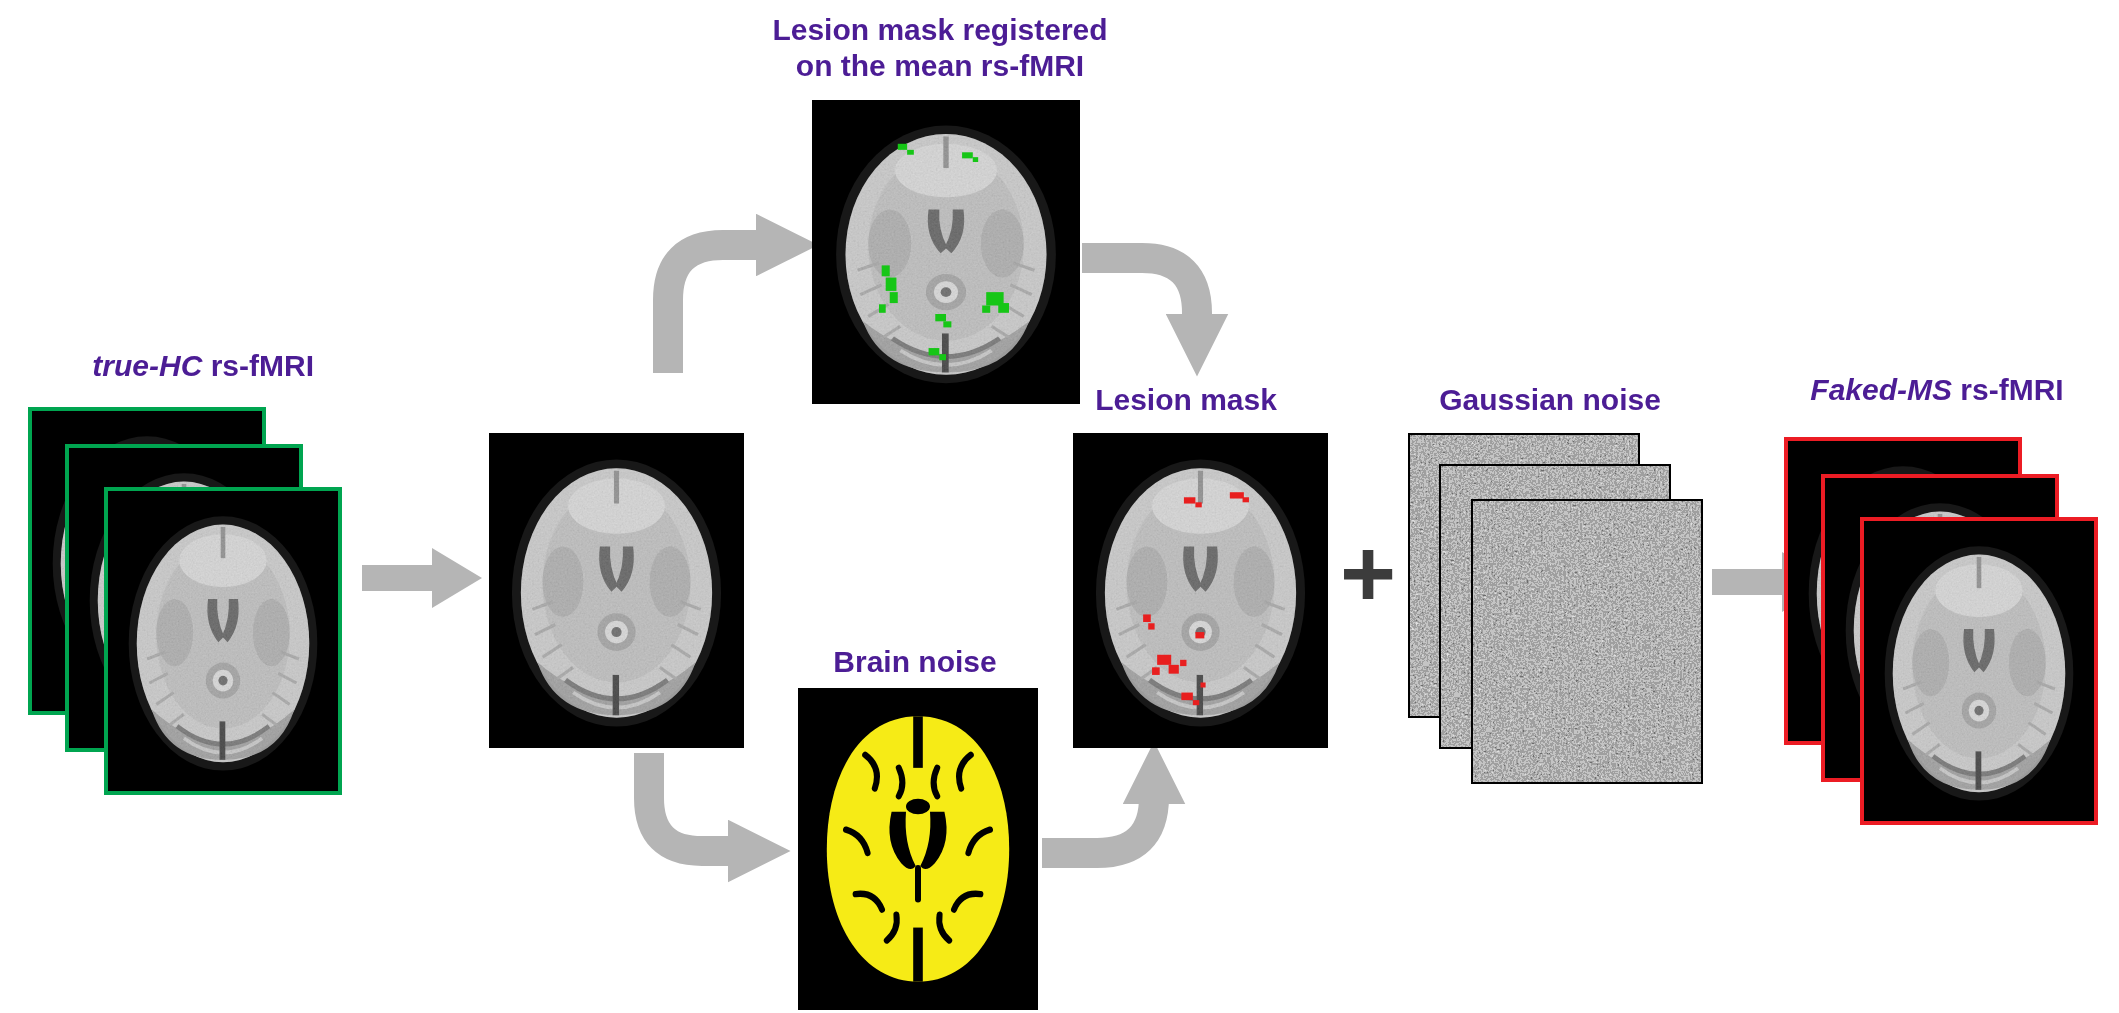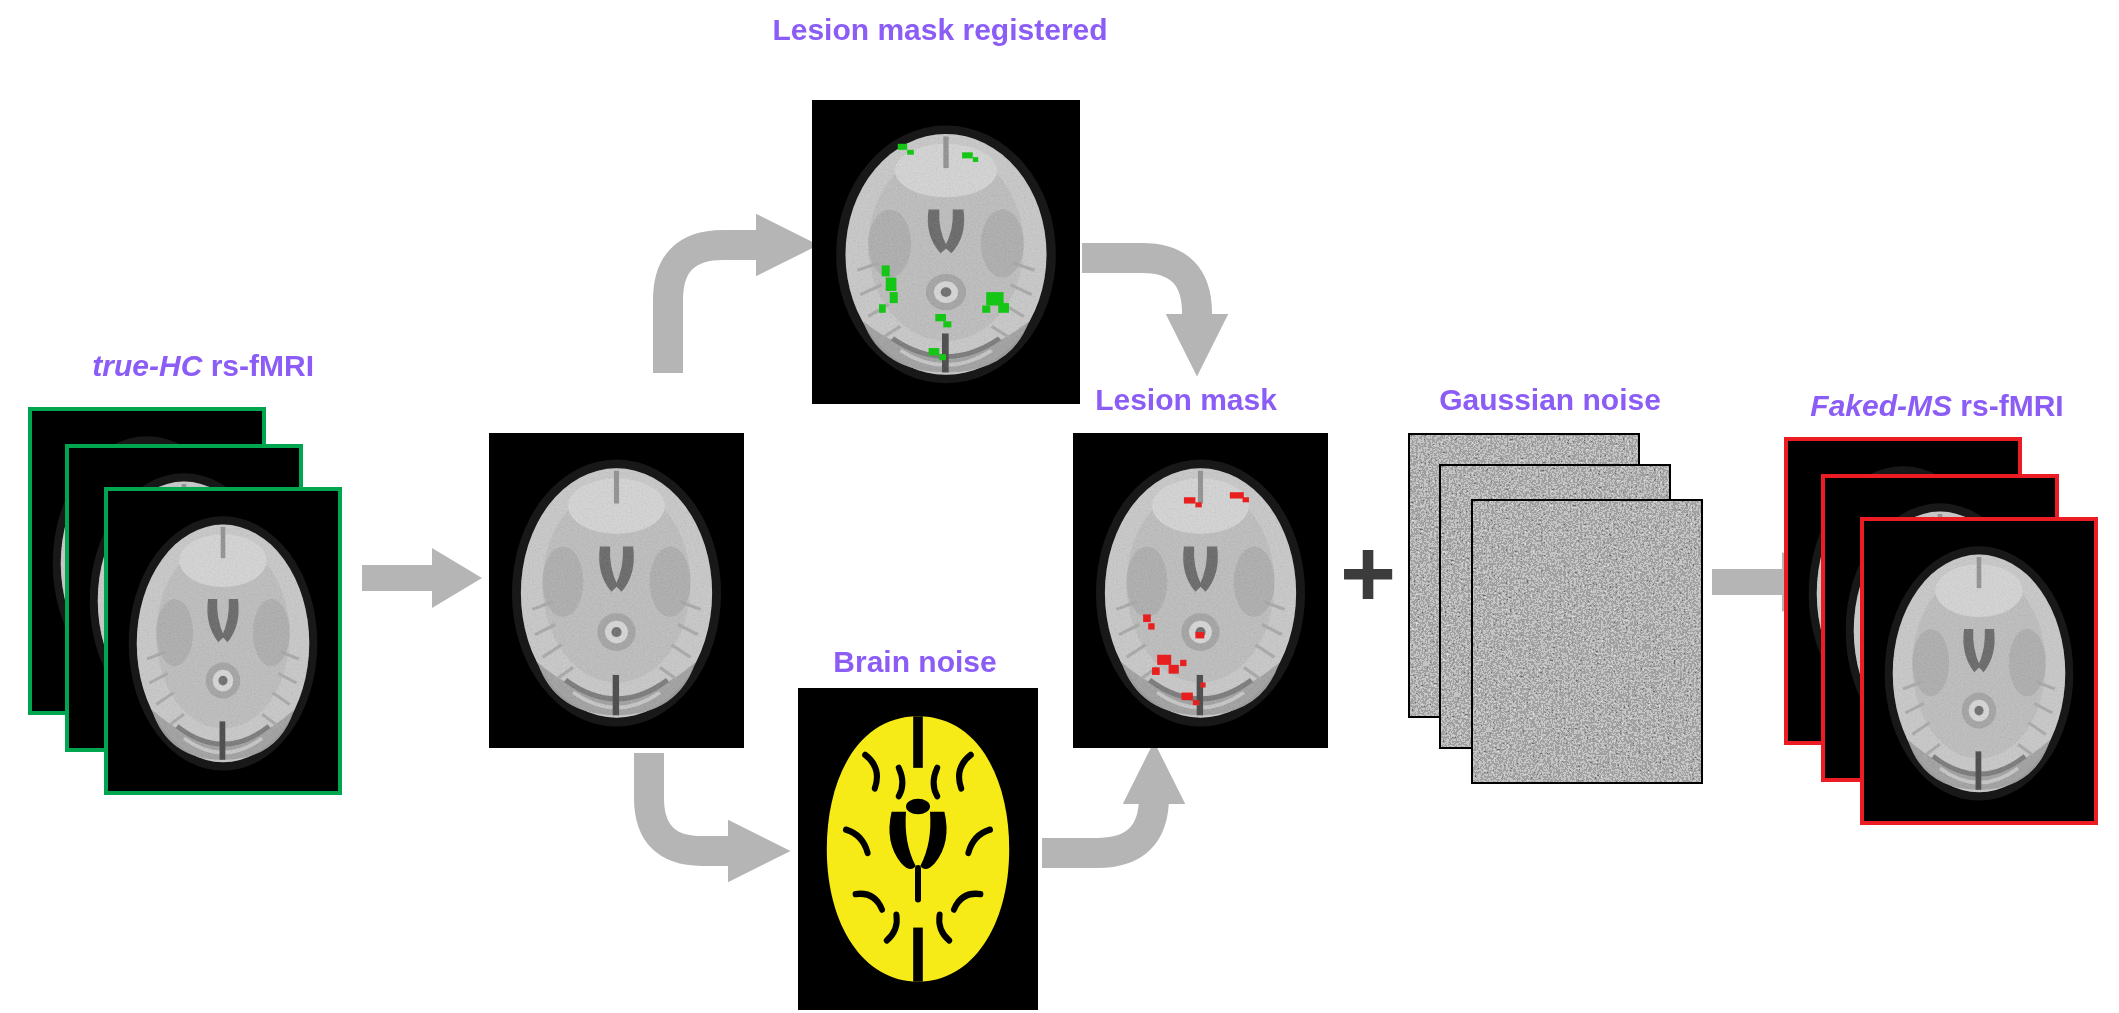--- a/index.html
+++ b/index.html
@@ -15,21 +15,21 @@
     overflow: hidden;
   }
 
   .lbl {
     position: absolute;
     font-weight: bold;
     font-size: 30px;
     line-height: 1.2;
     text-align: center;
     white-space: nowrap;
-    color: #8b5cf6;
+    color: #4c1d95;
   }
   .lbl .em { font-style: italic; }
 
   .stack { position: absolute; }
 
   .frame {
     position: absolute;
     width: 238px;
     height: 308px;
     background: #000;
@@ -147,35 +147,36 @@
     </defs>
   </svg>
 
   <div class="lbl" style="left:4px; top:348px; width:310px;text-align:right;">
     <span class="em">true-HC</span><span> rs-fMRI</span>
   </div>
 
 
   <div class="lbl" style="left:755px; top:12px; width:370px;">
     <div>Lesion mask registered</div>
+    <div>on the mean rs-fMRI</div>
   </div>
 
   <div class="lbl" style="left:1036px; top:382px; width:300px;">
     <span>Lesion mask</span>
   </div>
 
   <div class="lbl" style="left:765px; top:644px; width:300px;">
     <span>Brain noise</span>
   </div>
 
   <div class="lbl" style="left:1400px; top:382px; width:300px;text-align:center;">
     <span>Gaussian noise</span>
   </div>
 
-  <div class="lbl" style="left:1772px; top:388px; width:330px;">
+  <div class="lbl" style="left:1772px; top:372px; width:330px;">
     <span class="em">Faked-MS</span><span> rs-fMRI</span>
   </div>
 
   <div class="stack" style="left:28px; top:407px; width:314px; height:388px;">
     <div class="frame" style="left: 0px; top: 0px; border-color: rgb(0, 165, 80);">
       <svg viewBox="0 0 200 250" preserveAspectRatio="none">
           <use href="#brain"></use>
         </svg>
     </div>
     <div class="frame" style="left: 37px; top: 37px; border-color: rgb(0, 165, 80);">

